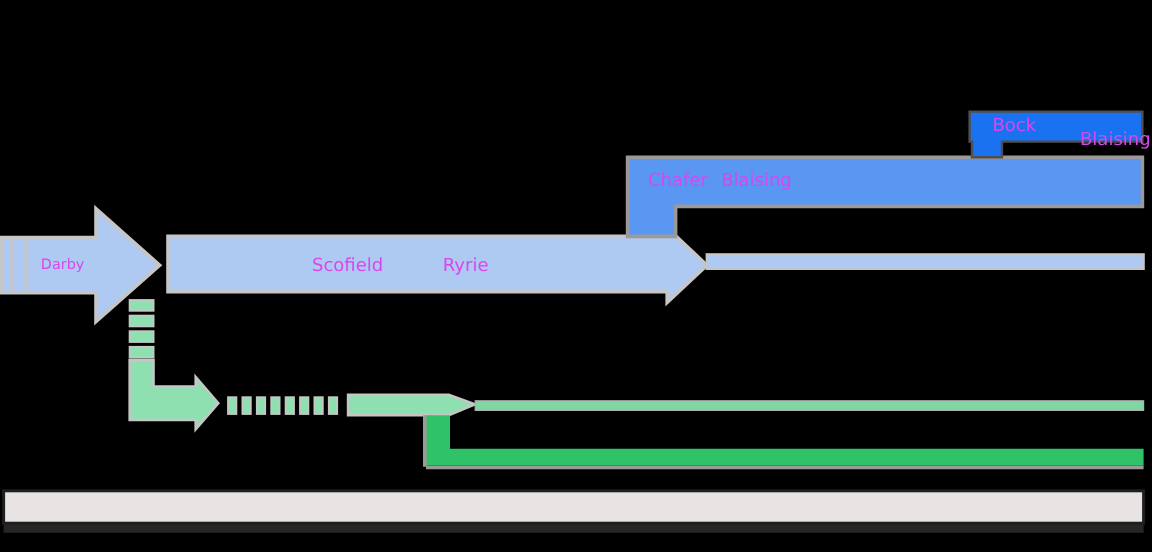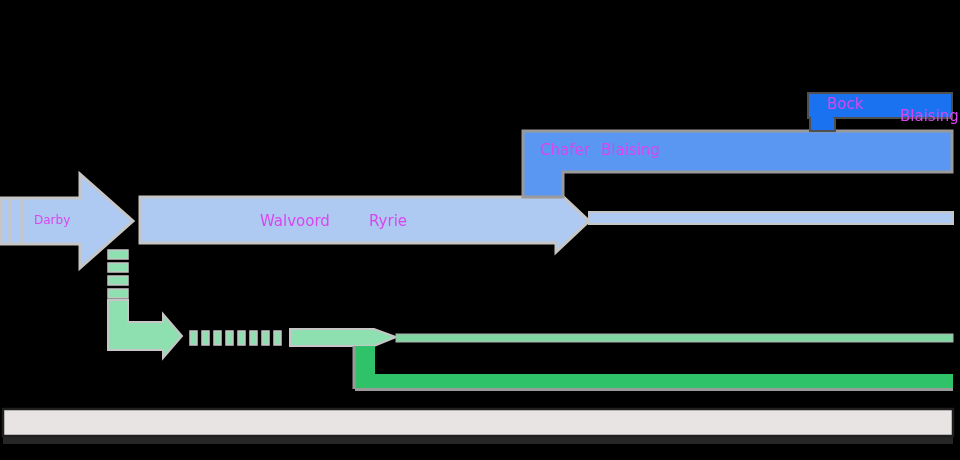--- a/index.html
+++ b/index.html
@@ -74,20 +74,20 @@
     <rect x="396" y="334" width="557" height="8" stroke="#b0b0b0" stroke-width="1" fill="#7fd8a2"></rect>
 
     <path d="M355,346 L375,346 L375,374 L953,374 L953,388 L355,388 Z" fill="#2fc268"></path>
     <path d="M354,346 L354,389 M355,389.5 L953,389.5" fill="none" stroke="#9a9a9a" stroke-width="3"></path>
 
     <rect x="3" y="434" width="950" height="10" fill="#262626"></rect>
     <rect x="3" y="409" width="950" height="27" stroke="#1f1f1f" stroke-width="2.5" fill="#e8e4e4"></rect>
   </svg>
 
   <div class="lbl" style="left:34px;  top:212px; font-size:12px;">Darby</div>
-  <div class="lbl" style="left:260px; top:213px;">Walvoord</div>
+  <div class="lbl" style="left:260px; top:213px;">Scofield</div>
   <div class="lbl" style="left:369px; top:213px;">Ryrie</div>
   <div class="lbl" style="left:540px; top:142px;">Chafer</div>
   <div class="lbl" style="left:601px; top:142px;">Blaising</div>
   <div class="lbl" style="left:827px; top:96px;">Bock</div>
   <div class="lbl" style="left:900px; top:96px;margin-top:12px;">Blaising</div>
 
 </div>
 
 </body></html>

